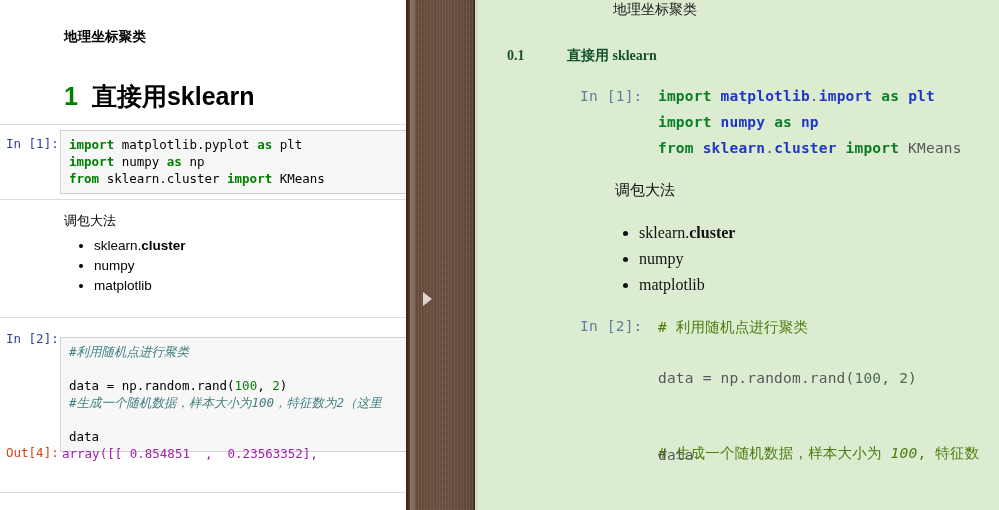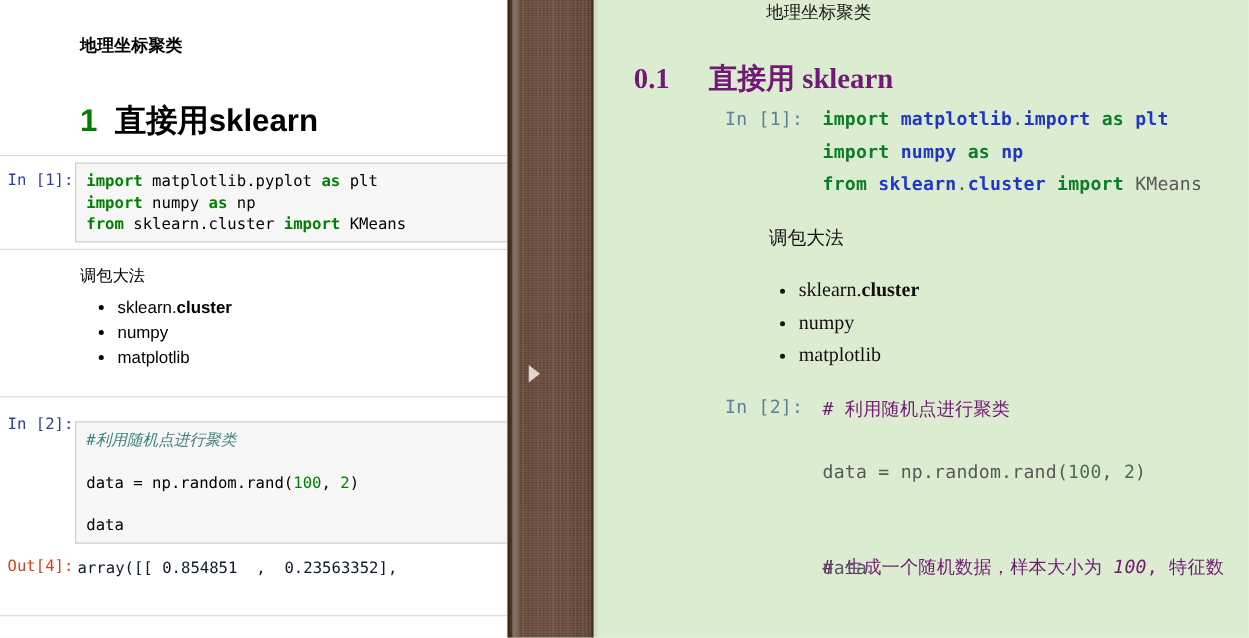--- a/index.html
+++ b/index.html
@@ -50,21 +50,21 @@
     font-size:12.5px;line-height:17px;color:#000;
     white-space:pre;overflow:hidden;
   }
   .kw{color:#008000;font-weight:bold;}
   .num{color:#008000;}
   .cmt{color:#408080;font-style:italic;}
 
   .nb-outtext{
     position:absolute;left:62px;
     font-family:"DejaVu Sans Mono","Liberation Mono",monospace;
-    font-size:12.5px;line-height:17px;color:#0f172a;white-space:pre;
+    font-size:12.5px;line-height:17px;color:#a21caf;white-space:pre;
   }
 
   .nb-md-block{position:absolute;left:64px;}
   .nb-md-p{
     font-family:"DejaVu Sans","Liberation Sans",sans-serif;
     font-size:13px;color:#000;margin:0 0 6px 0;white-space:nowrap;
   }
   .nb-ul{margin:0;padding:0 0 0 30px;list-style:disc;}
   .nb-ul li{
     font-family:"Liberation Sans","DejaVu Sans",sans-serif;
@@ -113,34 +113,34 @@
     background:#dcecd0;overflow:hidden;
   }
   .pdf-title{
     position:absolute;left:138px;top:1px;
     font-family:"DejaVu Sans","Liberation Sans",sans-serif;
     font-size:14px;color:#1a1a1a;white-space:nowrap;
   }
   .pdf-h{
     position:absolute;left:32px;top:47px;
     font-family:"Liberation Serif","DejaVu Serif",serif;
-    font-size:23px;font-weight:bold;color:#701a75;white-space:nowrap;
+    font-size:14px;font-weight:bold;color:#14532d;white-space:nowrap;
   }
   .pdf-h .hnum{display:inline-block;min-width:60px;}
   .pdf-mono{
     position:absolute;
     font-family:"DejaVu Sans Mono","Liberation Mono",monospace;
     font-size:14.5px;letter-spacing:.2px;white-space:pre;
   }
   .p-prompt{color:#5f7f9f;}
   .p-kw{color:#0a7d27;font-weight:bold;}
   .p-mod{color:#1f36c7;font-weight:bold;}
   .p-plain{color:#56595a;}
   .p-num{color:#4e6b56;}
-  .p-cmt{color:#701a75;}
+  .p-cmt{color:#4d7c0f;}
   .p-cmt i{font-style:italic;}
   .pdf-p{
     position:absolute;
     font-family:"Liberation Serif","DejaVu Serif",serif;
     font-size:15px;color:#111;white-space:nowrap;
   }
   .pdf-ul{position:absolute;margin:0;padding:0 0 0 28px;list-style:disc;}
   .pdf-ul li{
     font-family:"Liberation Serif","DejaVu Serif",serif;
     font-size:16px;color:#111;line-height:26px;white-space:nowrap;
@@ -180,21 +180,21 @@
             <li>sklearn.<b>cluster</b></li>
             <li>numpy</li>
             <li>matplotlib</li>
           </ul>
       </div>
 
       <div class="nb-rule" style="top:317px;"></div>
 
       <div class="nb-cell" style="top:325px;">
         <div class="nb-prompt" style="top:6px;">In [2]:</div>
-        <div class="nb-input" id="nbCell2Code" style="top:12px;"><div><span class="cmt">#利用随机点进行聚类</span></div><div>&nbsp;</div><div>data = np.random.rand(<span class="num">100</span>, <span class="num">2</span>)</div><div>&nbsp;</div><div>data</div></div>
+        <div class="nb-input" id="nbCell2Code" style="top:12px;"><div><span class="cmt">#利用随机点进行聚类</span></div><div>&nbsp;</div><div>data = np.random.rand(<span class="num">100</span>, <span class="num">2</span>)</div><div><span class="cmt">#生成一个随机数据，样本大小为100，特征数为2（这里</span></div><div>&nbsp;</div><div>data</div></div>
       </div>
 
       <div class="nb-cell" style="top:445px;">
         <div class="nb-prompt out" style="top:0;">Out[4]:</div>
         <div class="nb-outtext" id="nbOut2" style="top:0;"><div>array([[ 0.854851  ,  0.23563352],</div></div>
       </div>
 
       <div class="nb-rule" style="top:492px;"></div>
 
     </div>

